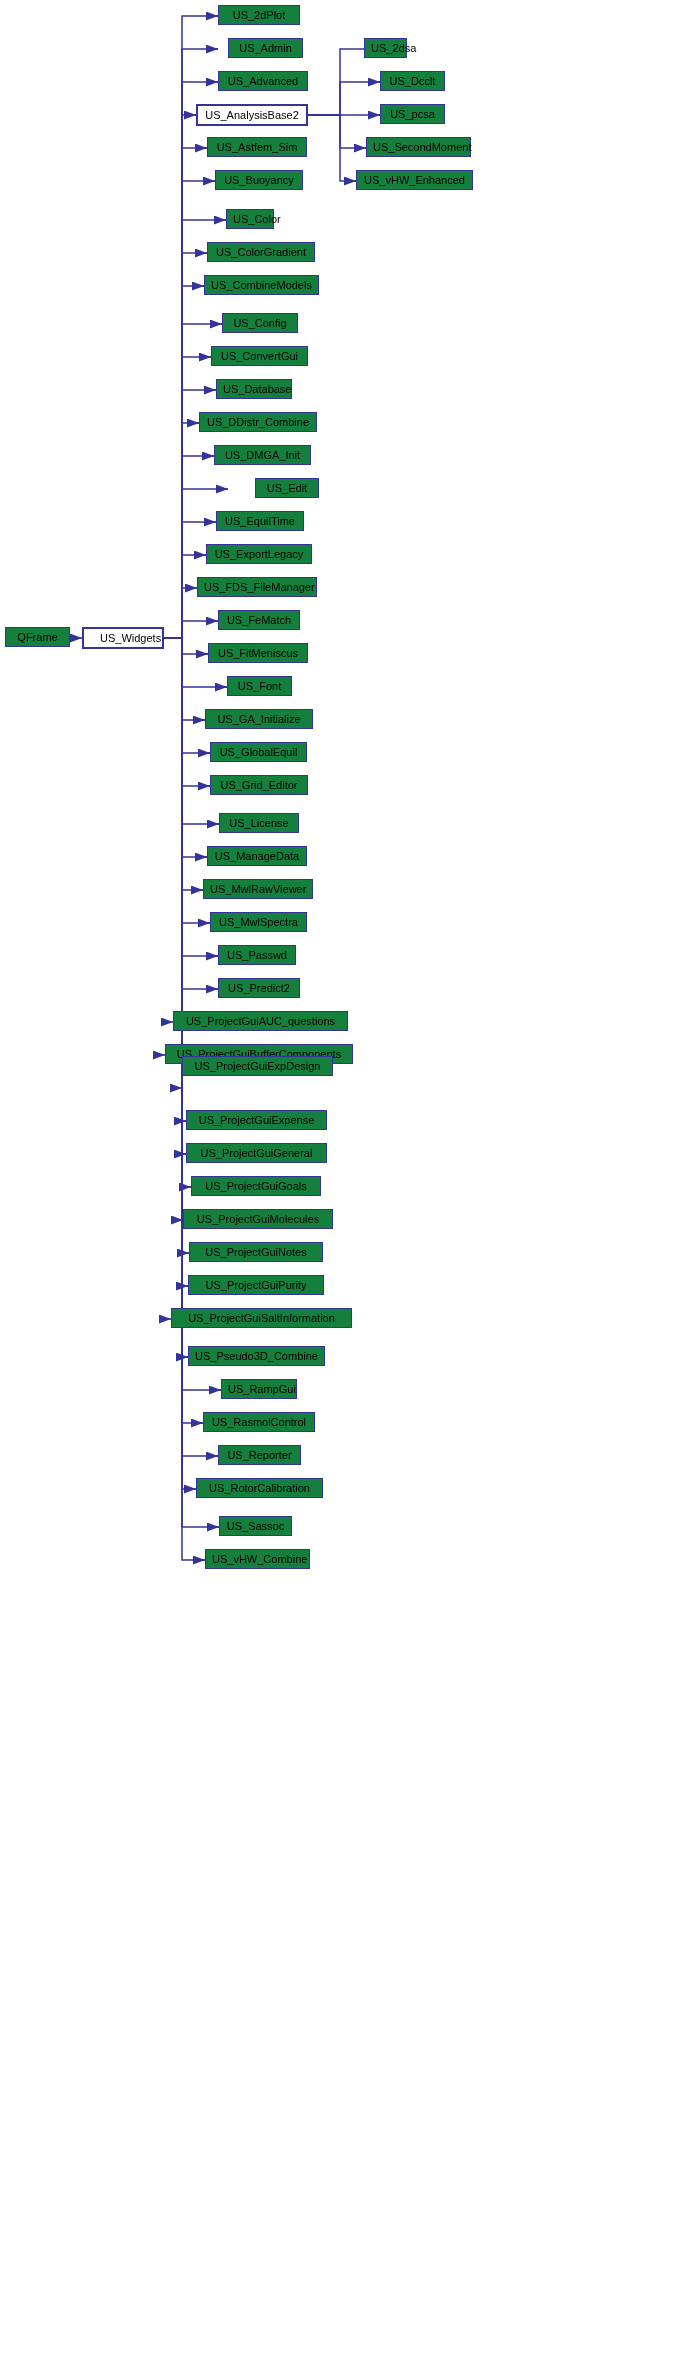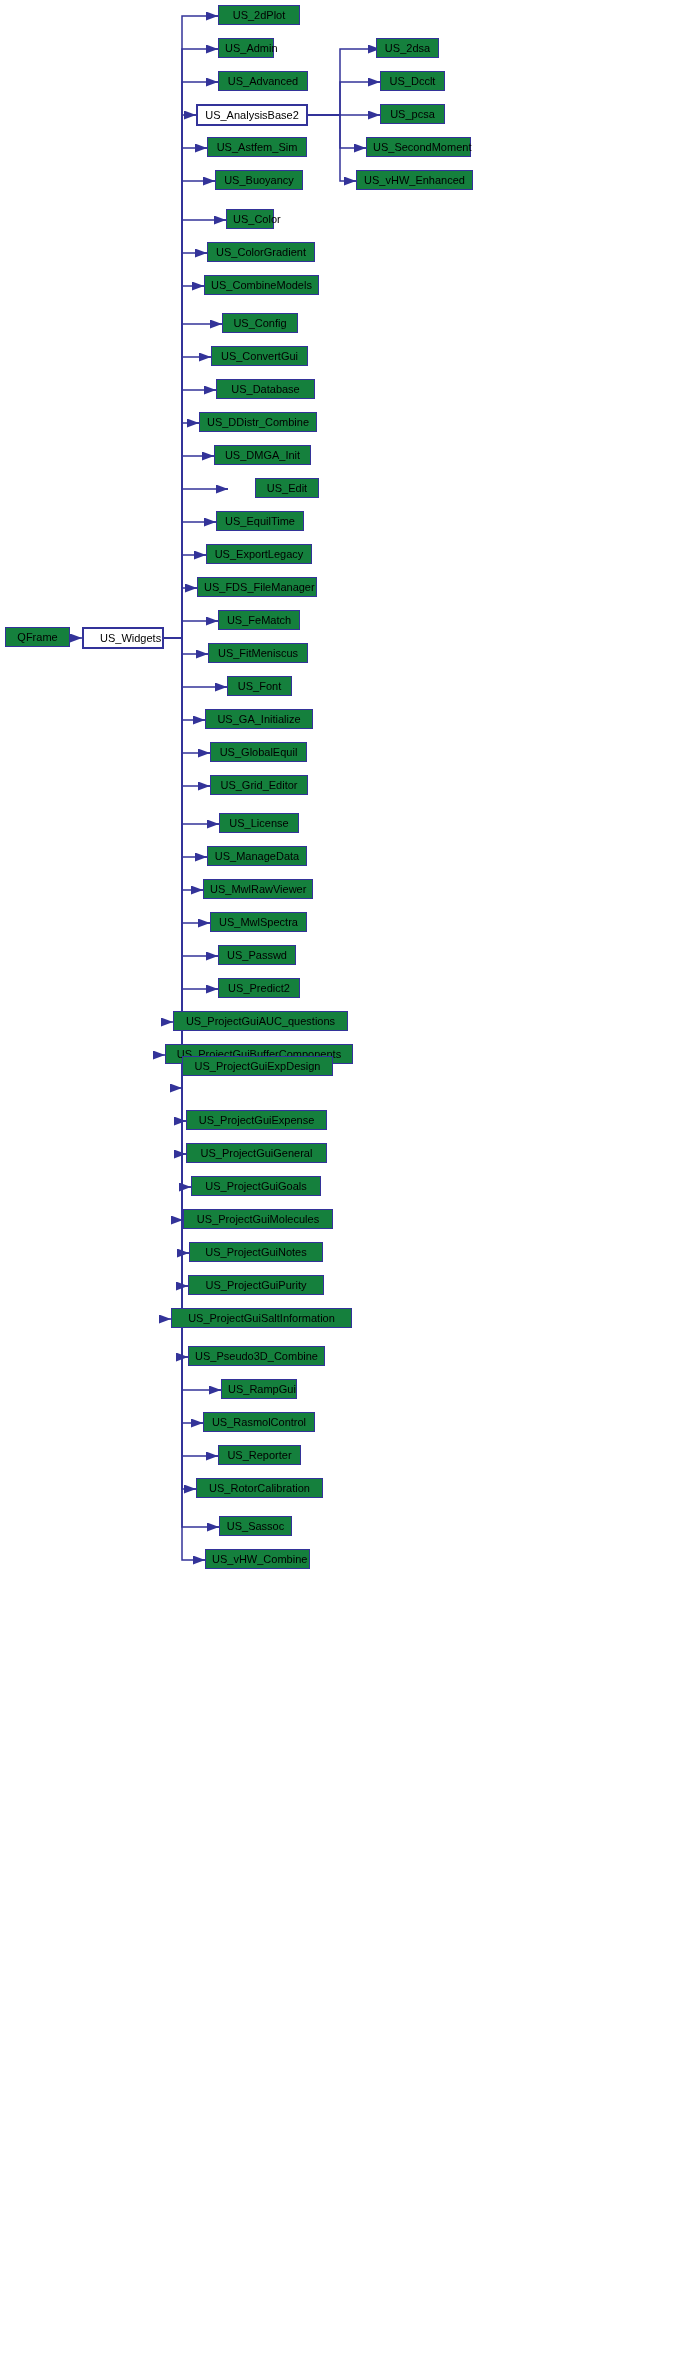--- a/index.html
+++ b/index.html
@@ -224,31 +224,31 @@
   <line x1="375" y1="82" x2="380" y2="82" marker-end="url(#arrowhead)"></line>
   <line x1="375" y1="115" x2="380" y2="115" marker-end="url(#arrowhead)"></line>
   <line x1="361" y1="148" x2="366" y2="148" marker-end="url(#arrowhead)"></line>
   <line x1="351" y1="181" x2="356" y2="181" marker-end="url(#arrowhead)"></line>
 </svg>
 
 <div class="node" style="left:5px;top:627px;width:65px;">QFrame</div>
 <div class="node-central" style="left:82px;top:627px;width:82px;padding-left:16px;">US_Widgets</div>
 
 <div class="node" style="left:218px;top:5px;width:82px;">US_2dPlot</div>
-<div class="node" style="left:218px;top:38px;width:56px;">US_Admin</div>
+<div class="node" style="left:228px;top:38px;width:75px;">US_Admin</div>
 <div class="node" style="left:218px;top:71px;width:90px;">US_Advanced</div>
 <div class="node-central" style="left:196px;top:104px;width:112px;">US_AnalysisBase2</div>
 <div class="node" style="left:207px;top:137px;width:100px;">US_Astfem_Sim</div>
 <div class="node" style="left:215px;top:170px;width:88px;">US_Buoyancy</div>
 <div class="node" style="left:226px;top:209px;width:48px;">US_Color</div>
 <div class="node" style="left:207px;top:242px;width:108px;">US_ColorGradient</div>
 <div class="node" style="left:204px;top:275px;width:115px;">US_CombineModels</div>
 <div class="node" style="left:222px;top:313px;width:76px;">US_Config</div>
 <div class="node" style="left:211px;top:346px;width:97px;">US_ConvertGui</div>
-<div class="node" style="left:216px;top:379px;width:99px;">US_Database</div>
+<div class="node" style="left:216px;top:379px;width:76px;">US_Database</div>
 <div class="node" style="left:199px;top:412px;width:118px;">US_DDistr_Combine</div>
 <div class="node" style="left:214px;top:445px;width:97px;">US_DMGA_Init</div>
 <div class="node" style="left:228px;top:478px;width:64px;margin-left:27px;">US_Edit</div>
 <div class="node" style="left:216px;top:511px;width:88px;">US_EquilTime</div>
 <div class="node" style="left:206px;top:544px;width:106px;">US_ExportLegacy</div>
 <div class="node" style="left:197px;top:577px;width:120px;">US_FDS_FileManager</div>
 <div class="node" style="left:218px;top:610px;width:82px;">US_FeMatch</div>
 <div class="node" style="left:208px;top:643px;width:100px;">US_FitMeniscus</div>
 <div class="node" style="left:227px;top:676px;width:65px;">US_Font</div>
 <div class="node" style="left:205px;top:709px;width:108px;">US_GA_Initialize</div>
@@ -271,19 +271,19 @@
 <div class="node" style="left:188px;top:1275px;width:136px;">US_ProjectGuiPurity</div>
 <div class="node" style="left:171px;top:1308px;width:181px;">US_ProjectGuiSaltInformation</div>
 <div class="node" style="left:188px;top:1346px;width:137px;">US_Pseudo3D_Combine</div>
 <div class="node" style="left:221px;top:1379px;width:76px;">US_RampGui</div>
 <div class="node" style="left:203px;top:1412px;width:112px;">US_RasmolControl</div>
 <div class="node" style="left:218px;top:1445px;width:83px;">US_Reporter</div>
 <div class="node" style="left:196px;top:1478px;width:127px;">US_RotorCalibration</div>
 <div class="node" style="left:219px;top:1516px;width:73px;">US_Sassoc</div>
 <div class="node" style="left:205px;top:1549px;width:105px;">US_vHW_Combine</div>
 
-<div class="node" style="left:376px;top:38px;width:63px;">US_2dsa</div>
+<div class="node" style="left:364px;top:38px;width:43px;">US_2dsa</div>
 <div class="node" style="left:380px;top:71px;width:65px;">US_Dcclt</div>
 <div class="node" style="left:380px;top:104px;width:65px;">US_pcsa</div>
 <div class="node" style="left:366px;top:137px;width:105px;">US_SecondMoment</div>
 <div class="node" style="left:356px;top:170px;width:117px;">US_vHW_Enhanced</div>
 
 </div>
 
 </body></html>

